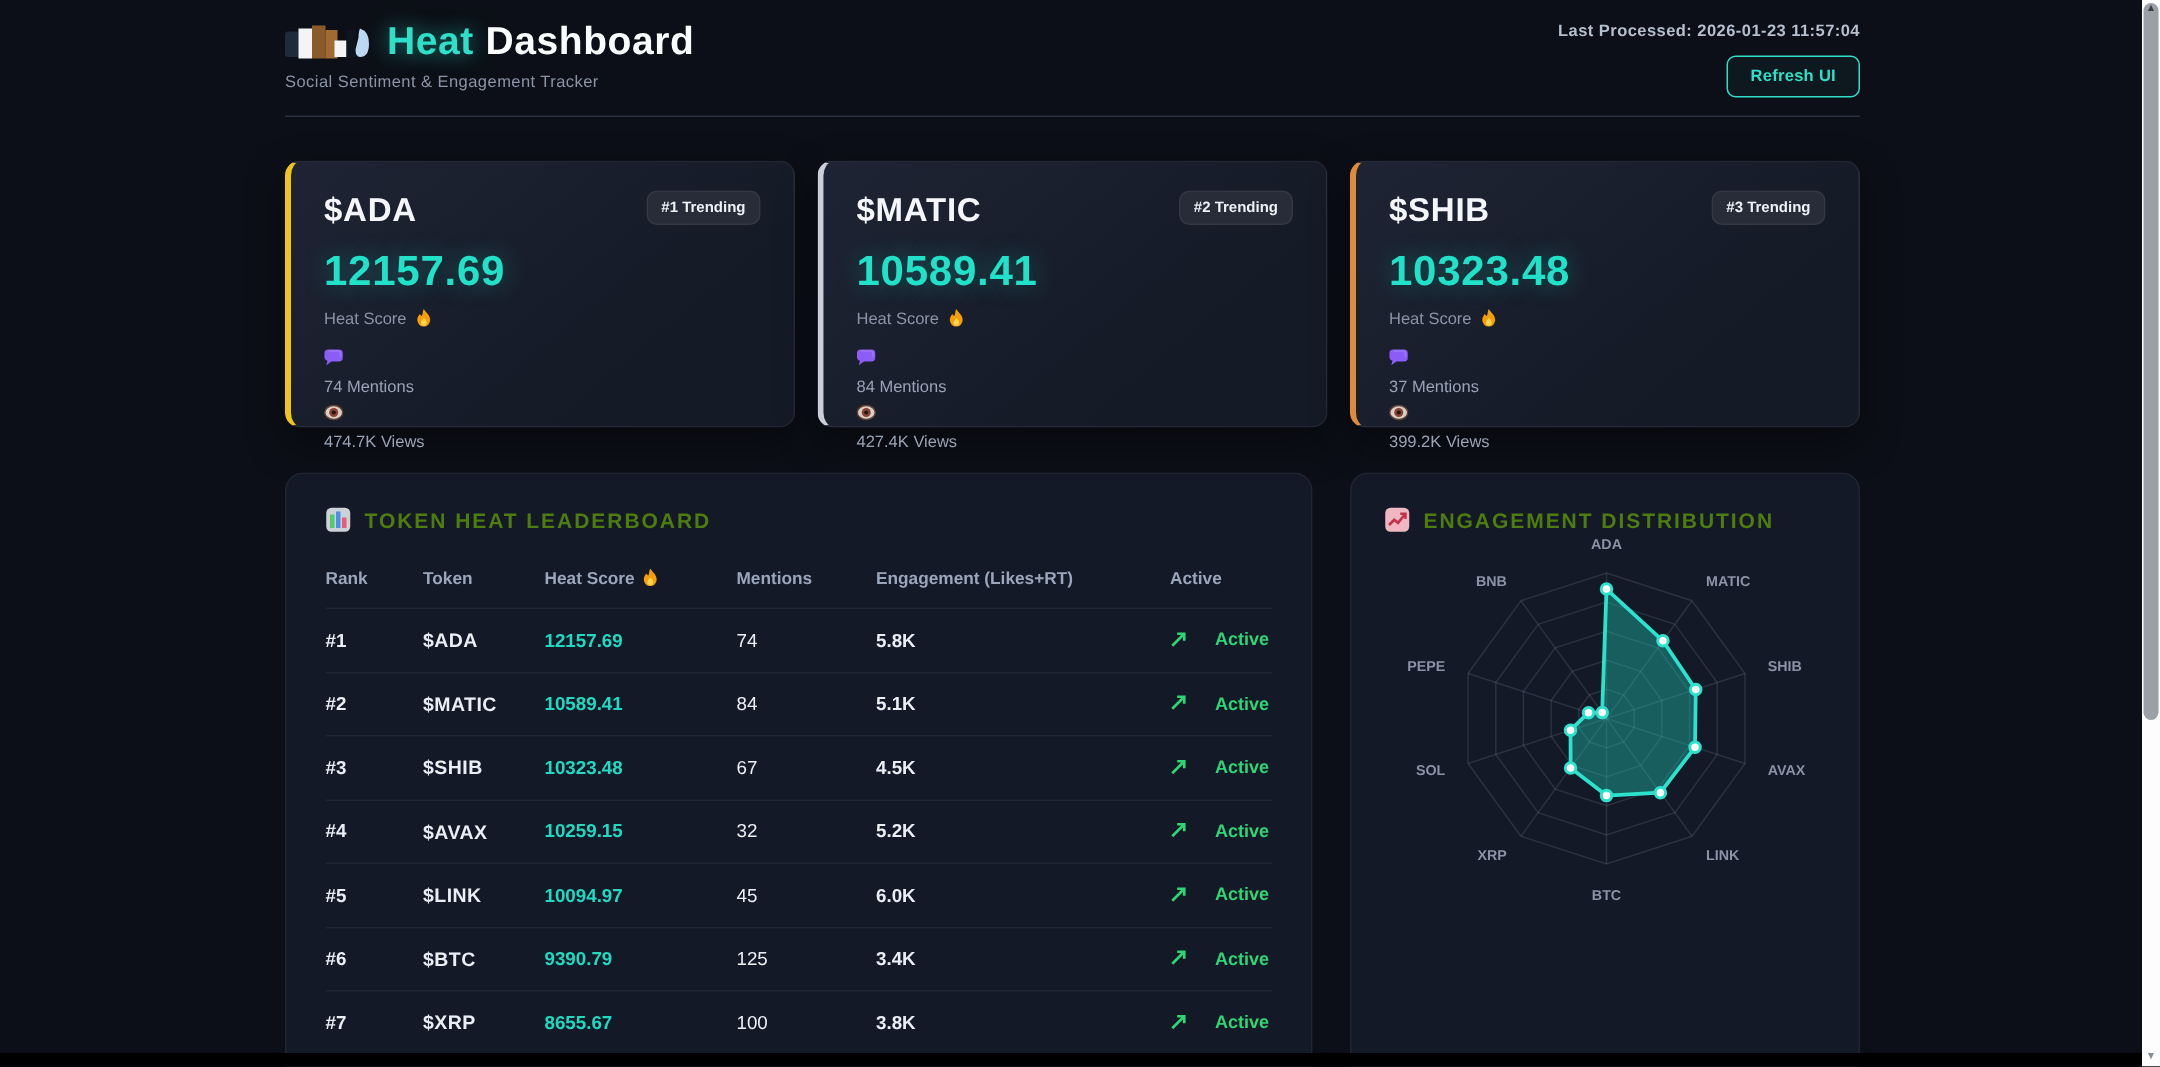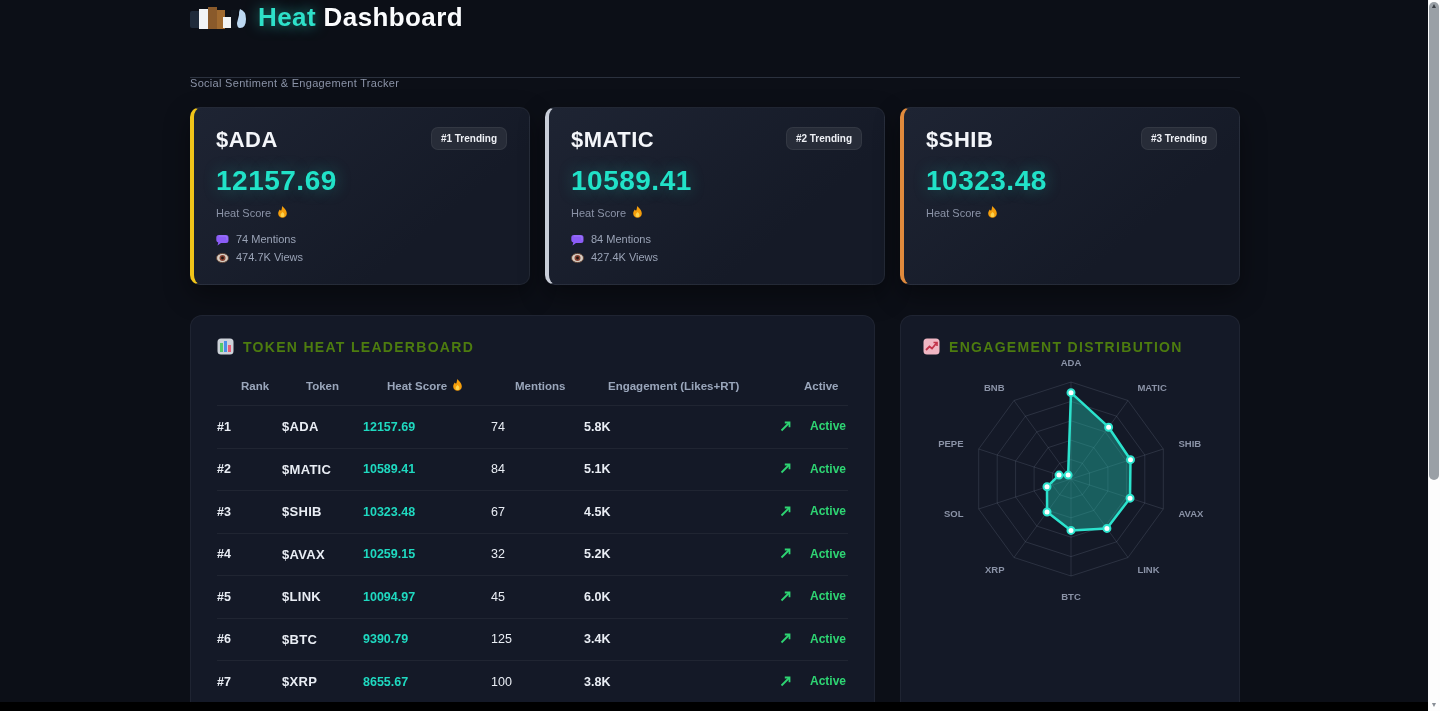--- a/index.html
+++ b/index.html
@@ -4,55 +4,55 @@
 <style>
   html,body{margin:0;padding:0;}
   body{
     width:1440px;height:711px;position:relative;overflow:hidden;
     background:#0c0f17;color:#e8ecf4;
     font-family:"Liberation Sans",sans-serif;
   }
   
   .content-header{position:absolute;left:190px;top:0;width:1050px;height:77px;
     border-bottom:1px solid rgba(125,140,165,0.28);}
-  .brand{position:absolute;left:0;top:2px;display:flex;align-items:center;gap:10px;}
+  .brand{position:absolute;left:0;top:12px;display:flex;align-items:center;gap:10px;}
   .brand-title{font-size:26px;font-weight:800;letter-spacing:.4px;color:#fbfcfe;white-space:nowrap;}
   .brand-accent{color:#2ee0c9;text-shadow:0 0 14px rgba(46,224,201,.6);}
-  .subtitle{position:absolute;left:0;top:49px;font-size:11px;color:#8b93a7;letter-spacing:.3px;margin-top:28px;}
+  .subtitle{position:absolute;left:0;top:49px;font-size:11px;color:#8b93a7;letter-spacing:.3px;}
   .header-right{position:absolute;right:0;top:15px;text-align:right;}
   .last-processed{font-size:11px;font-weight:700;color:#b6bfcf;letter-spacing:.3px;}
   .refresh-btn{margin-top:10px;background:rgba(46,224,201,.05);color:#2ee0c9;
     border:1.5px solid #2ee0c9;border-radius:6px;font-size:11px;font-weight:700;
     padding:7px 15px;cursor:pointer;font-family:inherit;letter-spacing:.2px;}
   
   .cards-row{position:absolute;left:190px;top:107px;display:flex;gap:15px;}
   .card{width:340px;height:178px;box-sizing:border-box;border-radius:10px;
     background:linear-gradient(140deg,#1e2433 0%,#151a27 70%);
     border:1px solid rgba(255,255,255,.05);border-left:4px solid #f0c419;
     padding:19px 22px;box-shadow:0 10px 26px rgba(0,0,0,.4);}
   .card-top{display:flex;justify-content:space-between;align-items:flex-start;}
   .token-name{font-size:22px;font-weight:800;color:#f4f6fa;letter-spacing:.5px;}
   .badge{background:#272c38;border:1px solid rgba(255,255,255,.06);border-radius:7px;
     padding:5px 9px;font-size:10px;font-weight:700;color:#eef0f5;white-space:nowrap;}
   .score{margin-top:12px;font-size:28px;font-weight:800;color:#21e2c8;
     letter-spacing:.5px;text-shadow:0 0 16px rgba(33,226,200,.35);}
   .score-label{margin-top:9px;font-size:11px;color:#8b93a7;display:flex;align-items:center;gap:6px;}
   .card-stats{margin-top:13px;font-size:11px;color:#9aa3b6;}
-  .stat{display:flex;align-items:flex-end;gap:7px;margin-top:4px;line-height:14px;}
+  .stat{display:flex;align-items:flex-start;gap:7px;margin-top:4px;line-height:14px;flex-direction:column;}
   
   .panel{position:absolute;top:315px;background:#141927;box-sizing:border-box;
     border:1px solid rgba(255,255,255,.05);border-radius:12px;}
   #leaderboard-panel{left:190px;width:685px;height:480px;padding:22px 26px;}
   #engagement-panel{left:900px;width:340px;height:480px;padding:22px;}
   .panel-title{display:flex;align-items:center;gap:9px;font-size:14px;font-weight:800;
     color:#4d7c0f;letter-spacing:1.3px;}
   
   table{width:100%;border-collapse:collapse;table-layout:fixed;margin-top:14px;}
   th{text-align:left;font-size:11.5px;font-weight:700;color:#9aa6bb;padding:10px 0 13px;}
-  th .th-inner{display:inline-flex;align-items:center;gap:5px;margin-left:24px;}
+  th .th-inner{display:inline-flex;align-items:center;gap:5px;}
   td{font-size:12.5px;color:#e9edf4;padding:13px 0;border-top:1px solid rgba(255,255,255,.055);}
   td.rank{font-weight:700;}
   td.tok{font-weight:800;font-size:13px;letter-spacing:.3px;}
   td.heat{color:#1fd9c0;font-weight:800;font-size:12.5px;}
   td.eng{font-weight:700;}
   .trend-cell{display:inline-flex;align-items:center;gap:19px;color:#2ed573;
     font-weight:700;font-size:12px;}
   
   .radar-wrap{margin-top:4px;text-align:right;}
   
@@ -74,20 +74,24 @@
       <rect x="9" y="5" width="9" height="20" fill="#f2f4f6"></rect>
       <rect x="18" y="3" width="9" height="22" fill="#8a5a2b"></rect>
       <rect x="27" y="6" width="8" height="19" fill="#a06a30"></rect>
       <rect x="33" y="13" width="8" height="11" fill="#f2f4f6"></rect>
       <rect x="41" y="6" width="6" height="18" fill="#10141d"></rect>
       <path d="M50 5 q6 2 6 10 q0 9 -6 9 q-3 0 -3 -5 l2 -8 q0 -4 1 -6 z" fill="#bcd8f2"></path>
     </svg>
     <div class="brand-title"><span class="brand-accent">Heat</span><span> Dashboard</span></div>
   </div>
   <div class="subtitle">Social Sentiment &amp; Engagement Tracker</div>
+  <div class="header-right">
+    <div class="last-processed">Last Processed: 2026-01-23 11:57:04</div>
+    <button class="refresh-btn">Refresh UI</button>
+  </div>
 </div>
 
 <div class="cards-row">
   <div class="card" style="border-left-color: rgb(240, 196, 25);">
     <div class="card-top">
       <div class="token-name">$ADA</div>
       <div class="badge">#1 Trending</div>
     </div>
     <div class="score">12157.69</div>
     <div class="score-label">
@@ -159,20 +163,37 @@
     </div>
     <div class="score">10323.48</div>
     <div class="score-label">
       <span>Heat Score</span>
       <span class="flame-slot">
   <svg class="icon-svg" width="11" height="13" viewBox="0 0 11 13">
     <path d="M5.5 0 C6.5 2 9.8 3.8 9.8 7.4 A4.3 4.3 0 0 1 1.2 7.4 C1.2 5.4 2.2 4.6 2.8 3.4 C3.4 4.2 3.8 4.6 4.2 4.6 C5 3.4 4.6 1.6 5.5 0 z" fill="#f59e0b"></path>
     <path d="M5.5 6 C6.6 7 7.4 7.6 7.4 9.2 A1.9 1.9 0 0 1 3.6 9.2 C3.6 7.8 4.8 7.2 5.5 6 z" fill="#fcd34d"></path>
   </svg>
 </span>
+    </div>
+    <div class="card-stats">
+      <div class="stat">
+        <svg class="icon-svg" width="13" height="12" viewBox="0 0 13 12">
+          <path d="M2 1 h8 a2.5 2.5 0 0 1 2.5 2.5 v3 a2.5 2.5 0 0 1 -2.5 2.5 h-5 l-3.5 2.5 l0.8 -3 a2.5 2.5 0 0 1 -2 -2.3 v-2.7 a2.5 2.5 0 0 1 2.5 -2.5 z" fill="#8b5cf6"></path>
+          <path d="M3 2 h6 a2 2 0 0 1 2 2 v2" fill="none" stroke="#a78bfa" stroke-width="1" opacity="0.6"></path>
+        </svg>
+        <span>37 Mentions</span>
+      </div>
+      <div class="stat">
+        <svg class="icon-svg" width="13" height="12" viewBox="0 0 13 12">
+          <ellipse cx="6.5" cy="6" rx="6" ry="4.6" fill="#d9cfc4" stroke="#5e4336" stroke-width="1"></ellipse>
+          <circle cx="6.5" cy="6" r="3" fill="#8a4434"></circle>
+          <circle cx="6.5" cy="6" r="1.4" fill="#241711"></circle>
+        </svg>
+        <span>399.2K Views</span>
+      </div>
     </div>
   </div>
 </div>
 
 <div class="panel" id="leaderboard-panel">
   <div class="panel-title">
     <svg class="icon-svg" width="17" height="17" viewBox="0 0 17 17">
       <rect x="0.5" y="0.5" width="16" height="16" rx="3.5" fill="#cdd2d9"></rect>
       <rect x="3" y="5" width="3" height="9" fill="#53c96a"></rect>
       <rect x="7" y="3" width="3" height="11" fill="#4a8fe8"></rect>

